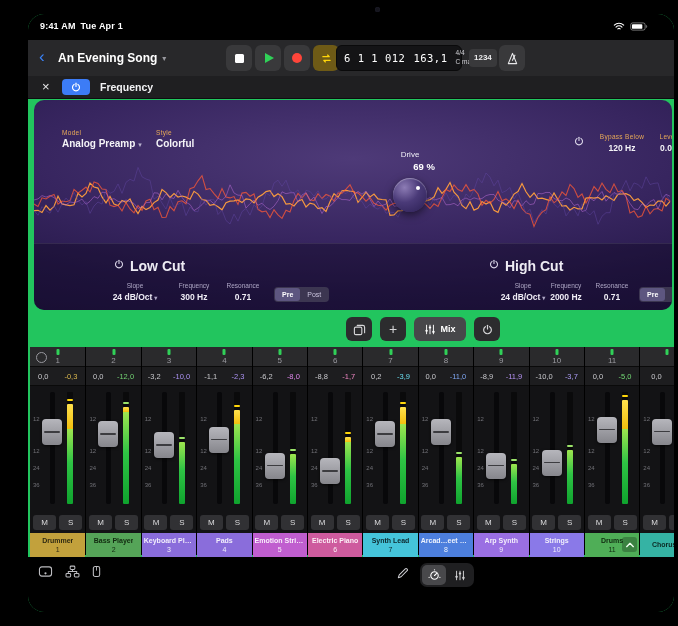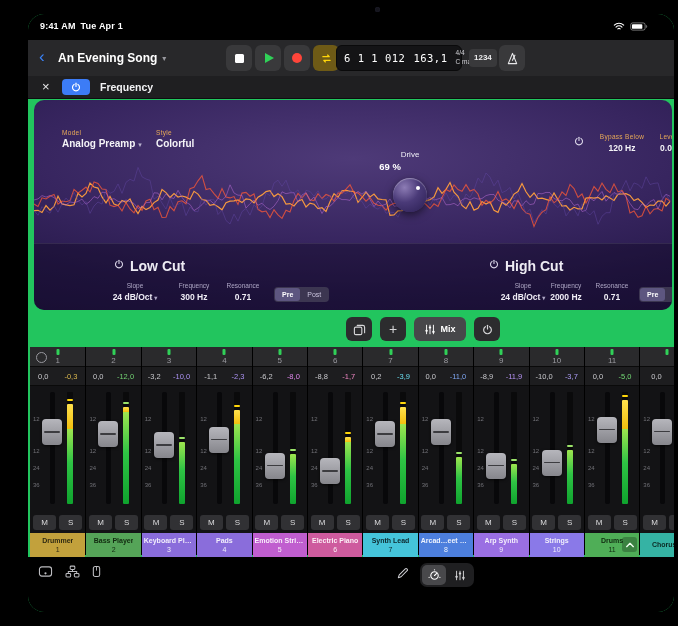--- a/index.html
+++ b/index.html
@@ -39,21 +39,21 @@
 
   
   .plugin{position:absolute;left:6px;top:86px;width:638px;height:210px;border-radius:10px;overflow:hidden;
     background:radial-gradient(120% 95% at 50% 28%, #4e3a78 0%, #37255f 42%, #281a4c 68%, #1d123c 100%);}
   .wave{position:absolute;left:0;top:60px;width:638px;height:80px;z-index:1;}
   .p-abs{position:absolute;z-index:2;}
   .plabel{font-size:6.5px;color:#e7a958;letter-spacing:.3px;display:block;}
   .pvalue{font-size:10px;font-weight:700;color:#f4f3f7;display:block;margin-top:2px;white-space:nowrap;}
   .pvalue .chev{font-size:7px;color:#b9b2cf;margin-left:3px;font-weight:400;}
   .drive-label{left:376px;top:50px;transform:translateX(-50%);font-size:8px;color:#efeef6;}
-  .drive-value{left:356px;top:61px;transform:translateX(-50%);font-size:9.5px;font-weight:700;color:#fff;}
+  .drive-value{left:390px;top:61px;transform:translateX(-50%);font-size:9.5px;font-weight:700;color:#fff;}
   .knob{left:359px;top:78px;width:34px;height:34px;border-radius:50%;
     background:radial-gradient(circle at 34% 28%, #8d7cb5 0%, #4a3a78 45%, #2a1e52 100%);
     box-shadow:0 3px 8px rgba(0,0,0,.55), inset 0 1px 1px rgba(255,255,255,.35);}
   .knob-dot{position:absolute;left:23px;top:8px;width:4px;height:4px;border-radius:50%;background:#fff;}
   .icon-dim{color:#ddd8ea;}
   .bypass-pwr{left:540px;top:36px;}
   .bypass-label{left:557px;top:33px;width:62px;text-align:center;}
   .bypass-value{left:557px;top:43px;width:62px;text-align:center;font-size:8.5px;font-weight:700;color:#f4f3f7;}
   .level-label{left:613px;top:33px;width:42px;text-align:center;}
   .level-value{left:611px;top:43px;width:42px;text-align:center;font-size:8.5px;font-weight:700;color:#f4f3f7;}

